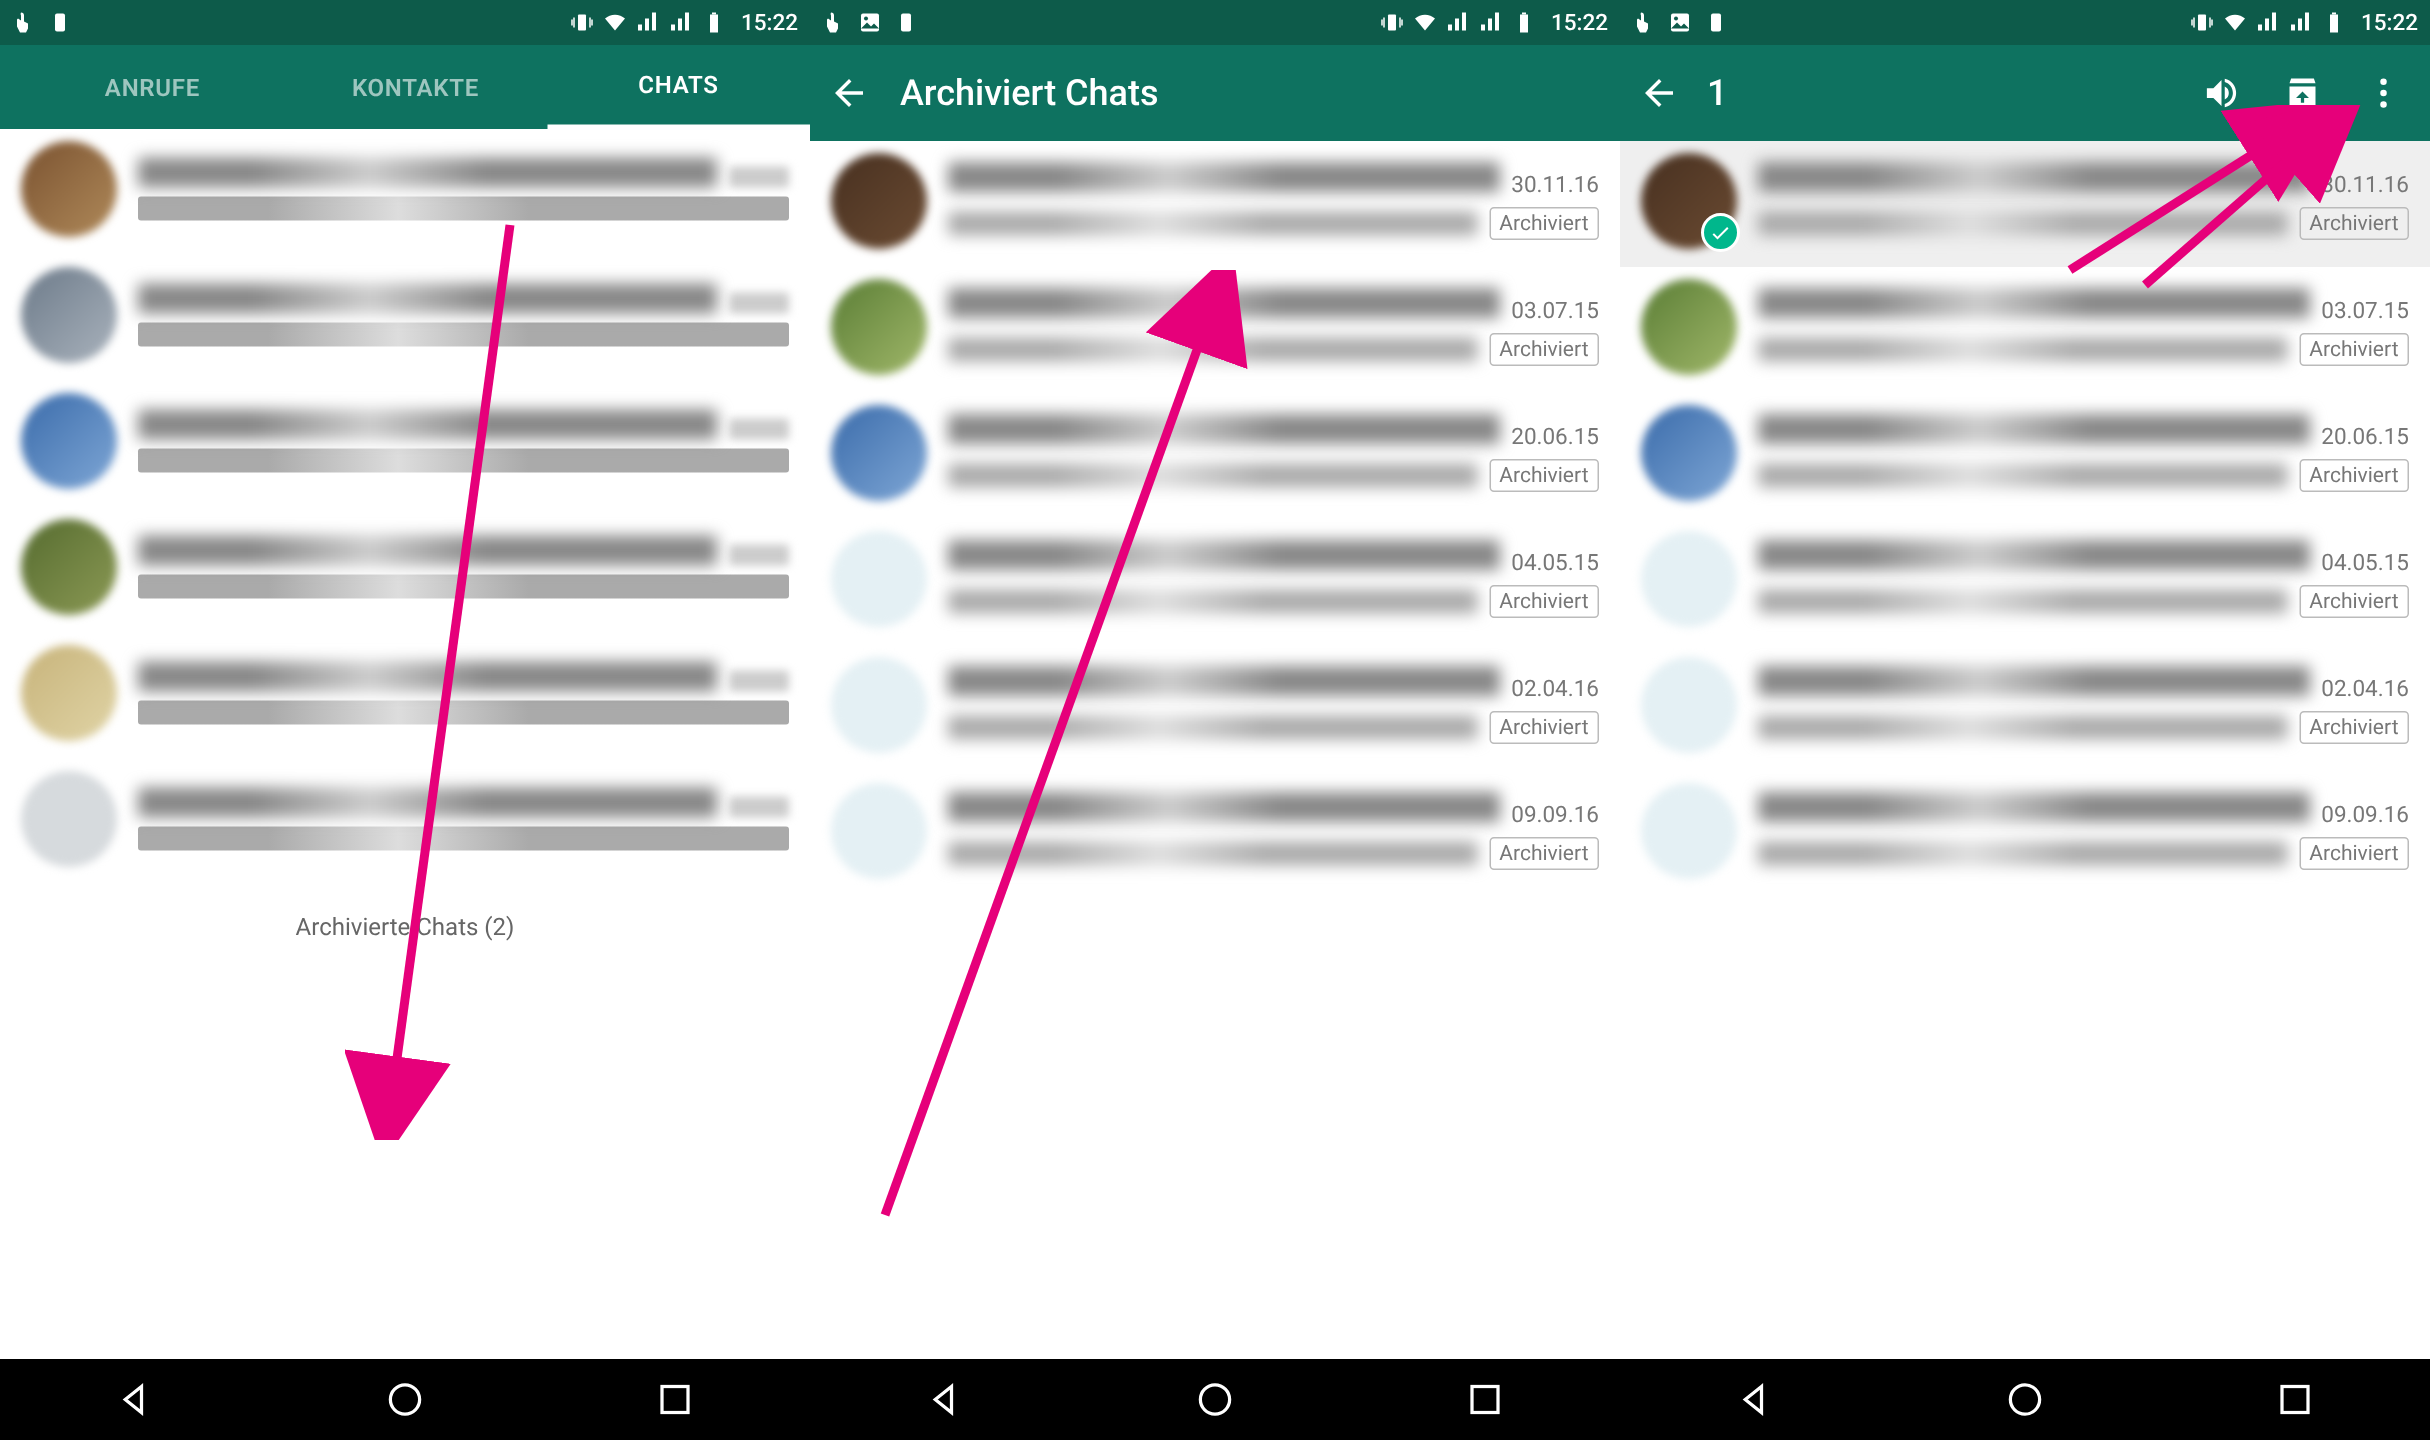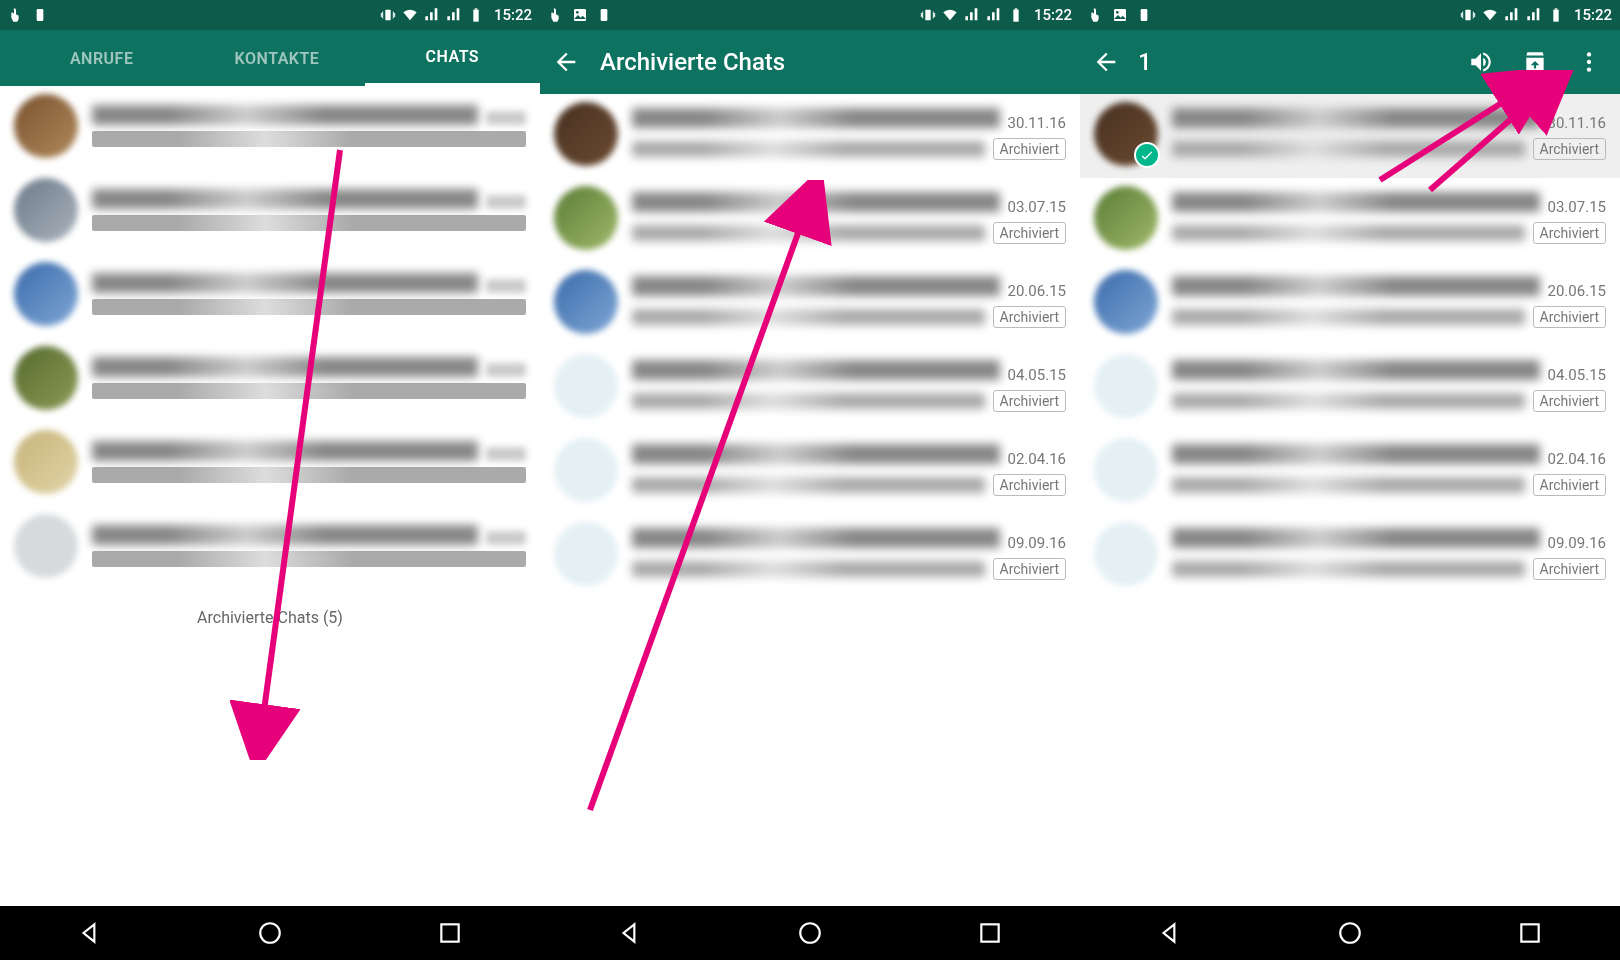--- a/index.html
+++ b/index.html
@@ -306,21 +306,21 @@
       <div class="rowmain">
           <div class="toprow">
             <div class="name"></div>
             <div class="date"></div>
           </div>
           <div class="bottomrow">
             <div class="msg"></div>
           </div>
         </div>
     </div>
-    <div class="archived-link">Archivierte Chats (5)</div>
+    <div class="archived-link">Archivierte Chats (2)</div>
   </div>
 
   <div class="navbar">
     <svg viewBox="0 0 24 24">
         <path d="M16 4l-10 8 10 8z"></path>
       </svg>
     <svg viewBox="0 0 24 24">
         <circle cx="12" cy="12" r="9"></circle>
       </svg>
     <svg viewBox="0 0 24 24">
@@ -372,21 +372,21 @@
           <rect x="10" y="2" width="4" height="2"></rect>
         </svg>
       <span class="time">15:22</span>
     </div>
   </div>
 
   <div class="appbar">
     <svg class="back" viewBox="0 0 24 24">
         <path d="M20 11H7.8l5.6-5.6L12 4l-8 8 8 8 1.4-1.4L7.8 13H20z"></path>
       </svg>
-    <div class="title">Archivierte Chats</div>
+    <div class="title">Archiviert Chats</div>
   </div>
 
   <div class="list">
     <div class="row">
       <div class="avatar-wrap">
           <div class="avatar alt7"></div>
         </div>
       <div class="rowmain">
           <div class="toprow">
             <div class="name"></div>

